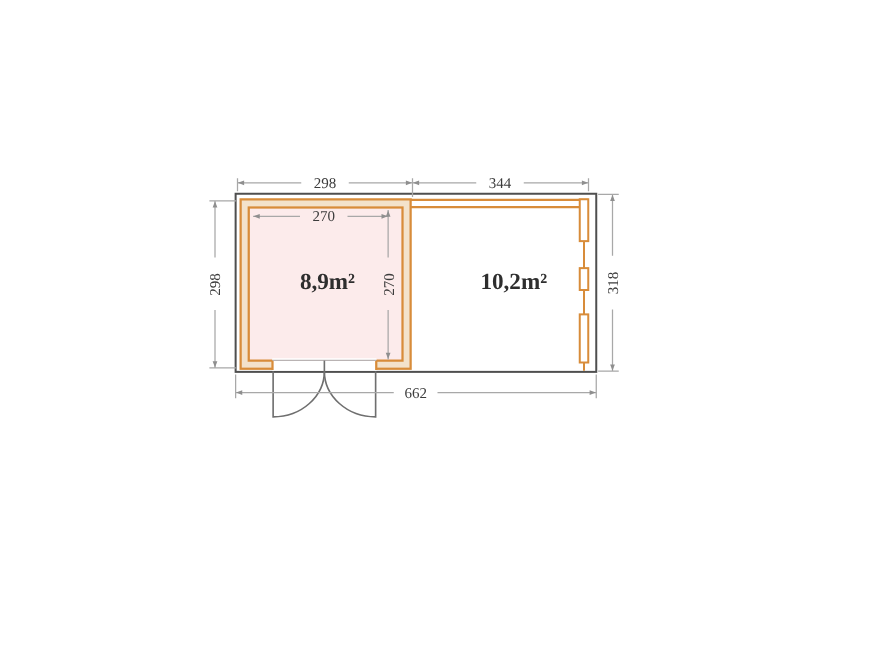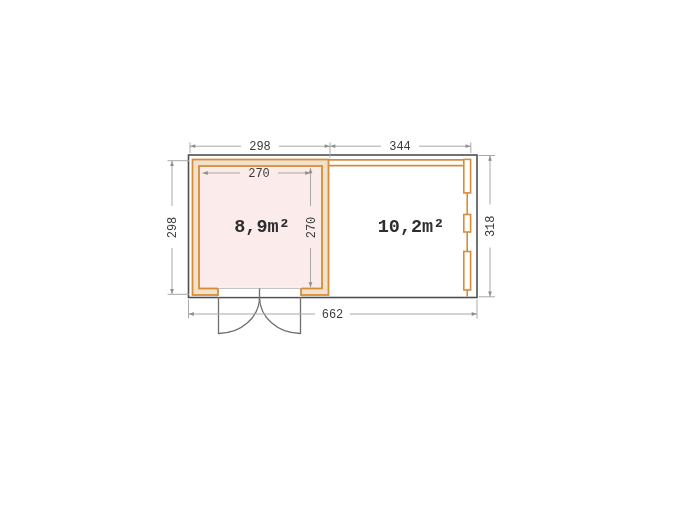--- a/index.html
+++ b/index.html
@@ -6,21 +6,21 @@
     margin: 0;
     padding: 0;
     background: #ffffff;
   }
   #canvas {
     position: relative;
     width: 700px;
     height: 525px;
     background: #ffffff;
     overflow: hidden;
-    font-family: Liberation Mono, monospace;
+    font-family: Liberation Serif, serif;
   }
   svg { display: block; }
 
   
   .outline      { fill: #ffffff; stroke: #4f4f4f; stroke-width: 1.6; }
   .wall-outer   { fill: #f3e2cb; stroke: #d88c3a; stroke-width: 1.8; }
   .wall-inner   { fill: #fcebeb; stroke: #d88c3a; stroke-width: 1.8; }
   .wall-line    { stroke: #d88c3a; stroke-width: 1.8; fill: none; }
   .rail-line    { stroke: #d88c3a; stroke-width: 1.6; fill: none; }
   .post         { fill: #ffffff; stroke: #d88c3a; stroke-width: 1.6; }

